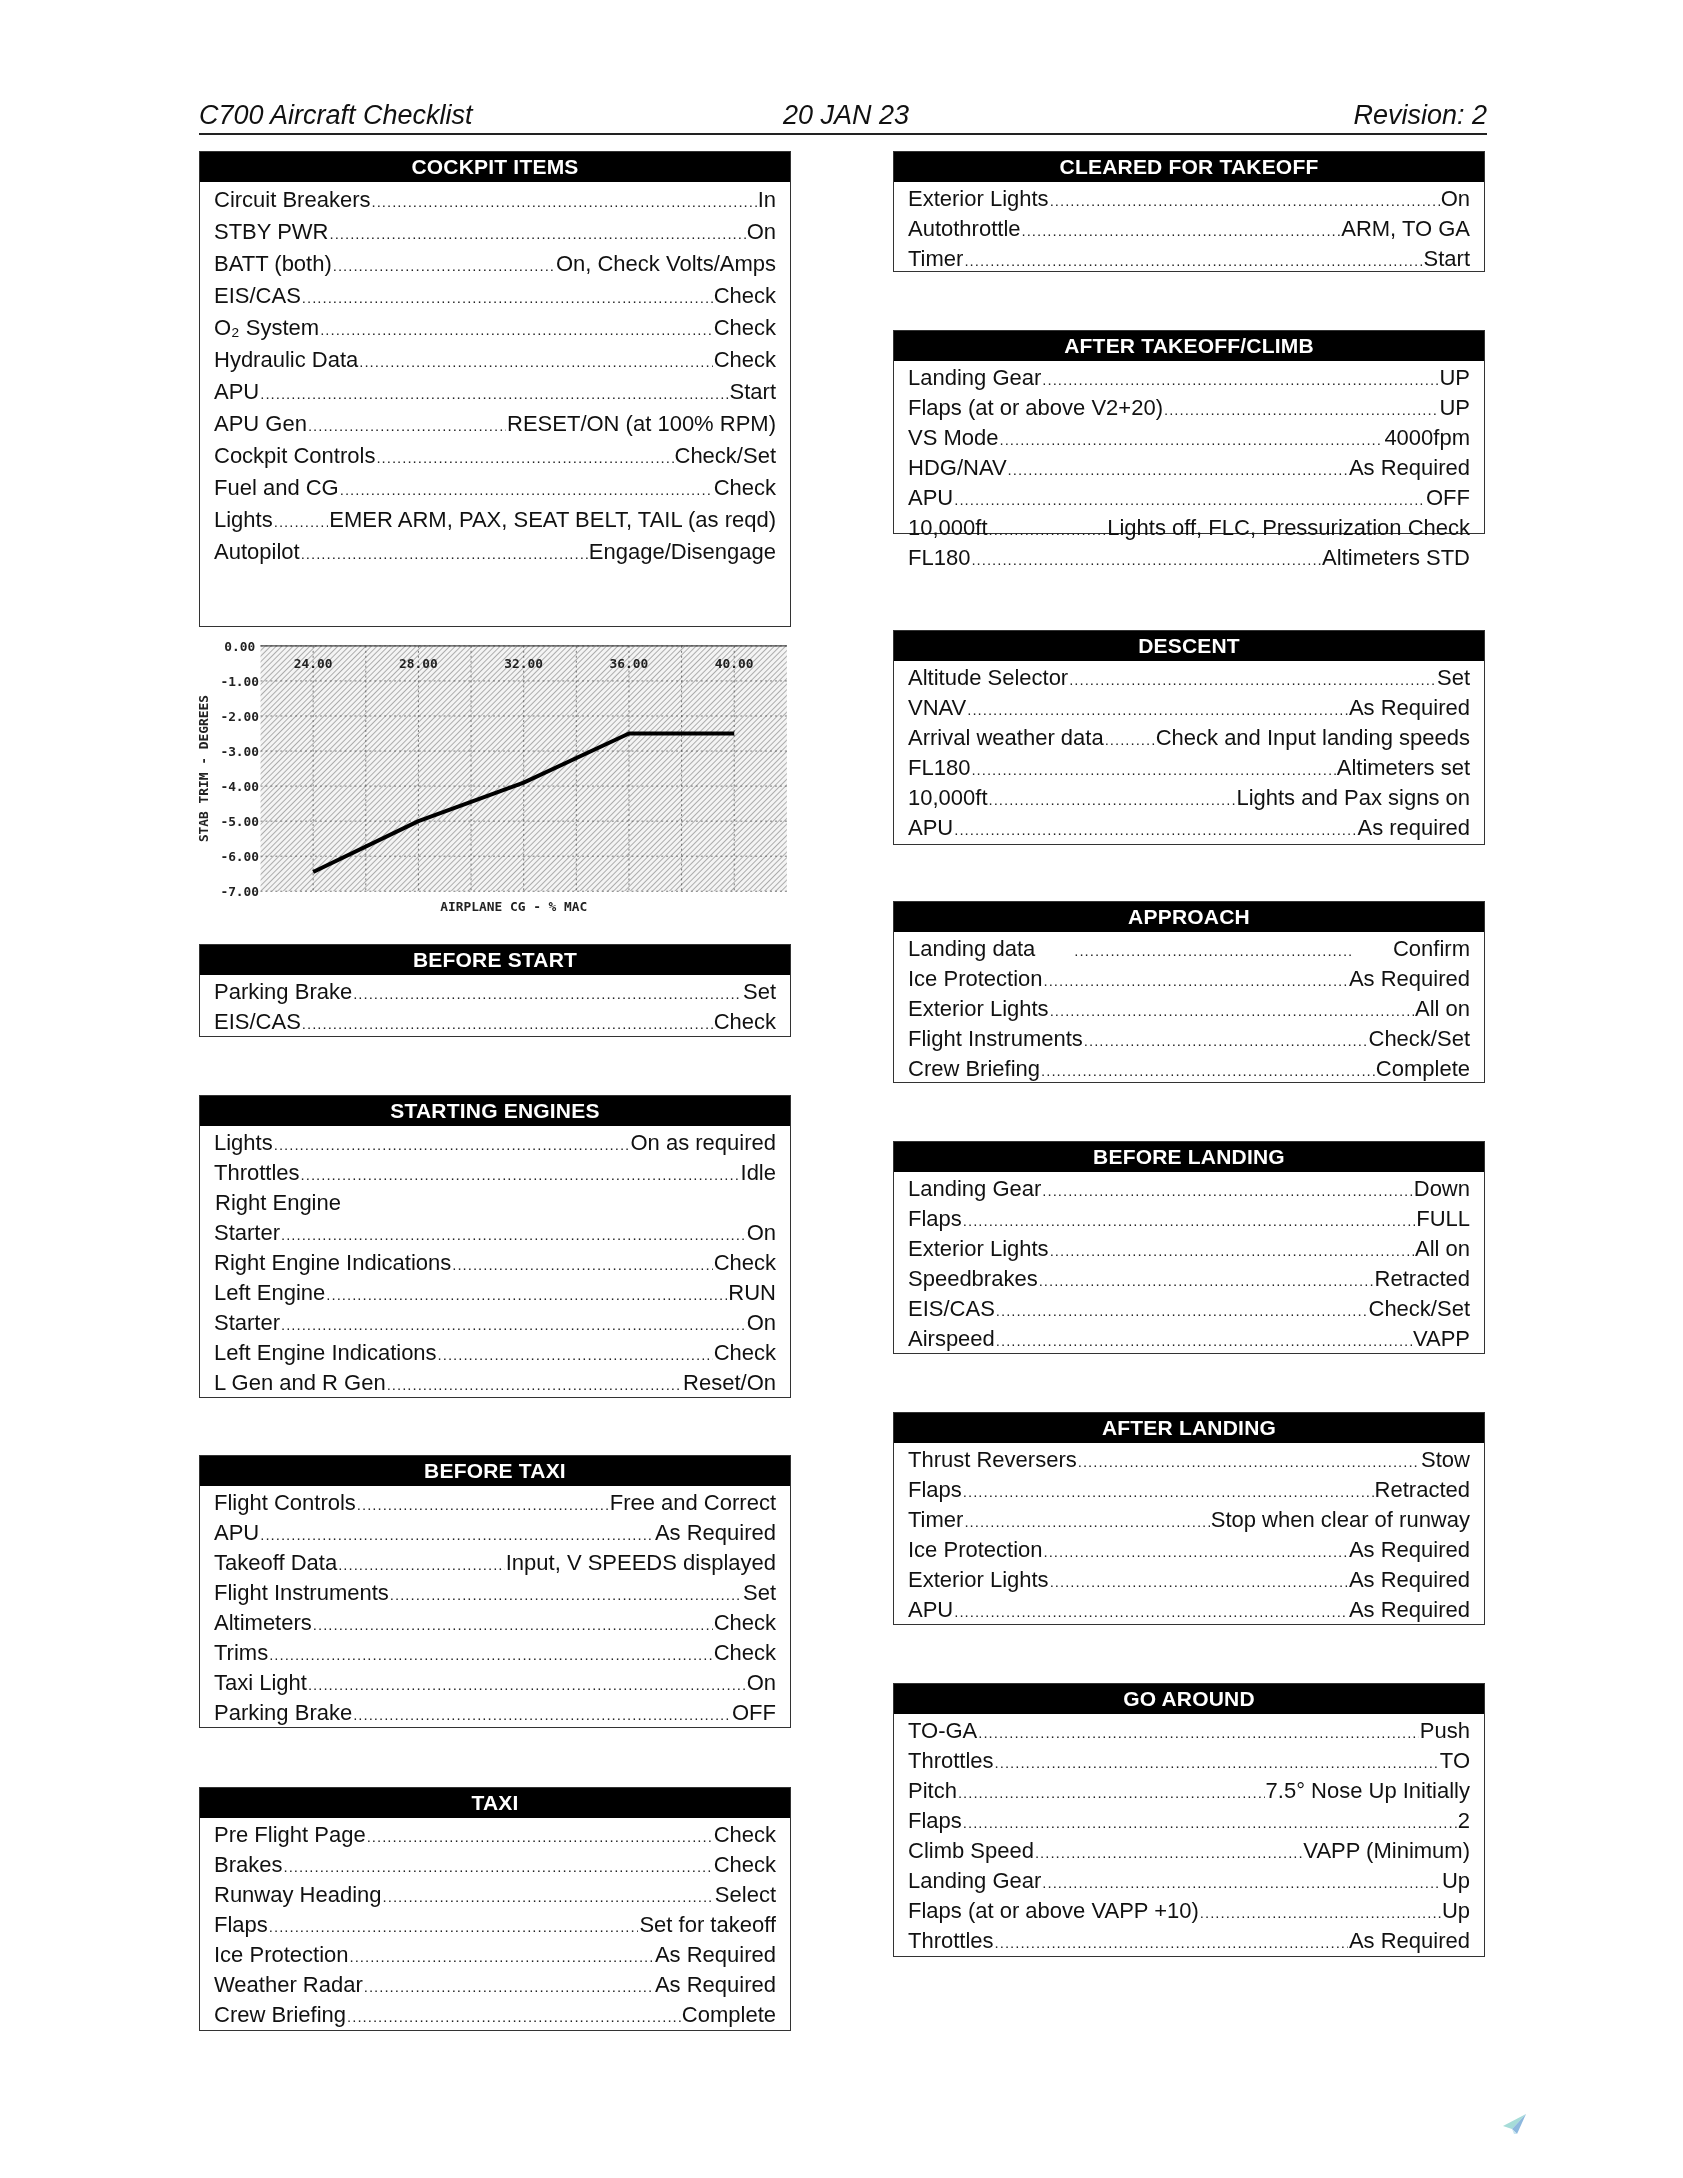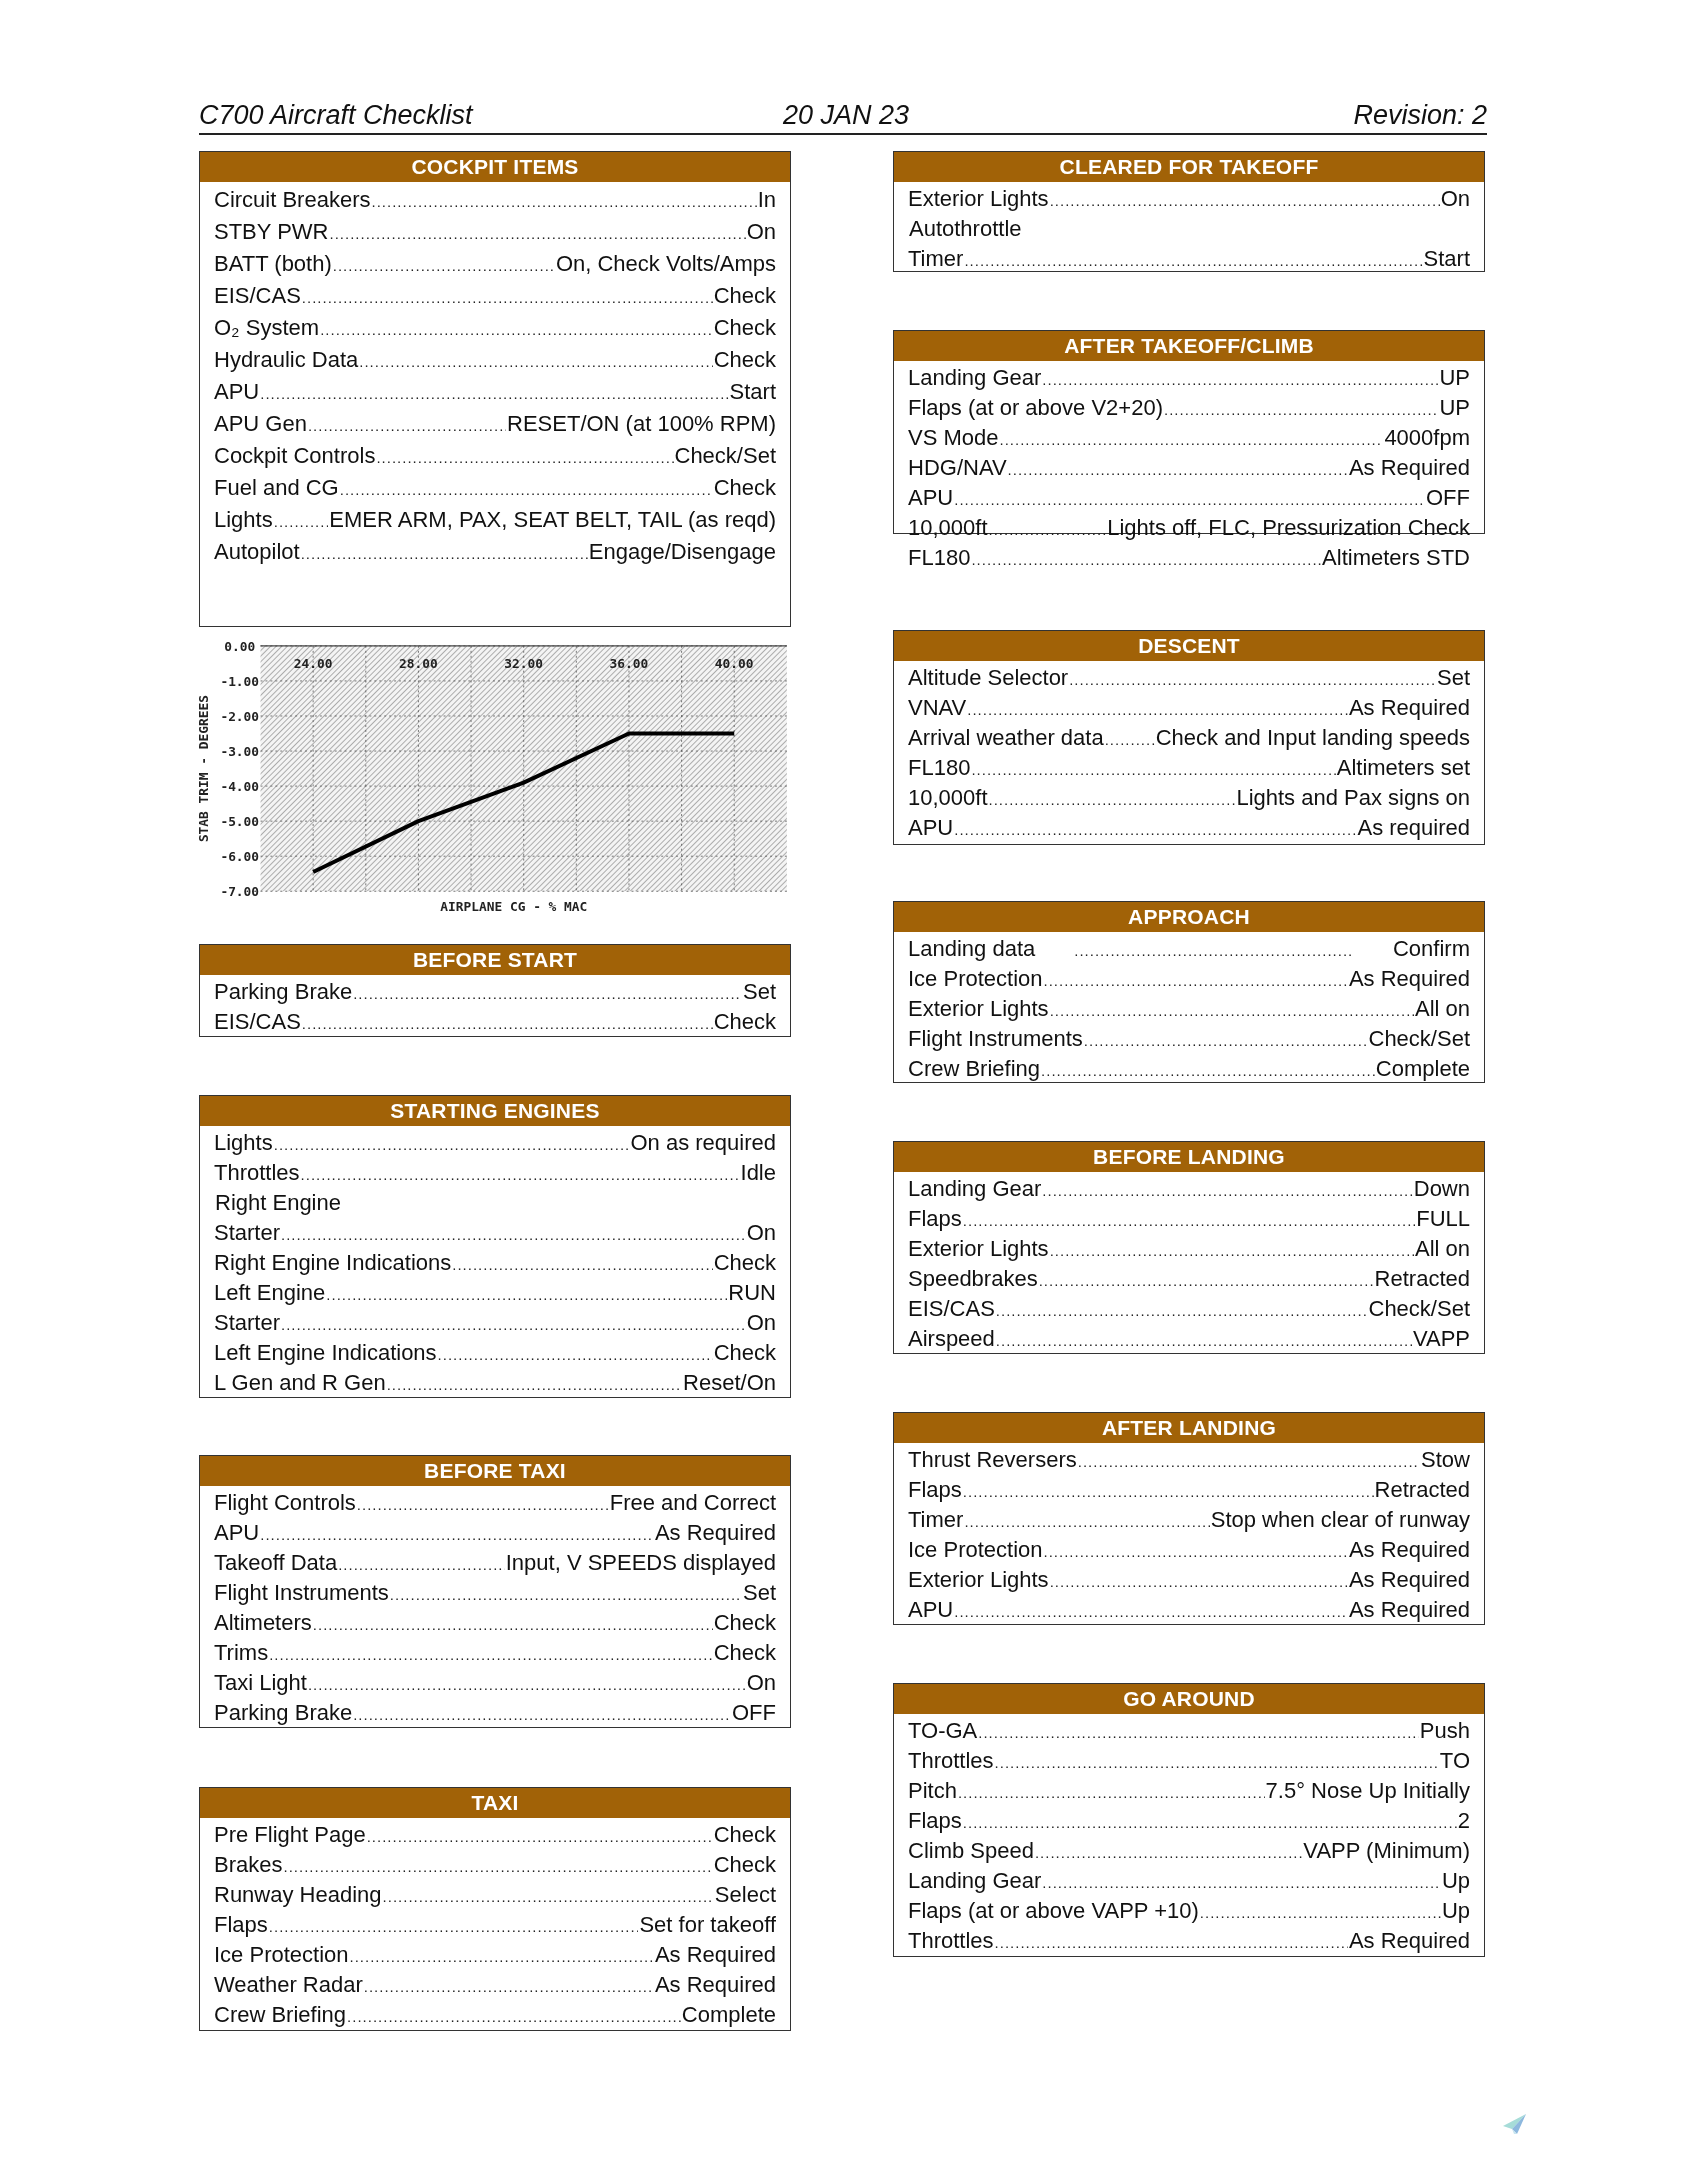--- a/index.html
+++ b/index.html
@@ -5,21 +5,21 @@
   html, body { margin: 0; padding: 0; background: #ffffff; }
   body { width: 1683px; height: 2178px; position: relative; overflow: hidden;
          font-family: "Liberation Sans", "DejaVu Sans", sans-serif; color: #111; }
   .page-header { position: absolute; left: 199px; top: 97px; width: 1288px; height: 36px;
                  border-bottom: 2px solid #222; font-style: italic; font-size: 27px; }
   .page-header span { position: absolute; bottom: 2px; }
   .ph-title { left: 0; }
   .ph-date { left: 584px; }
   .ph-rev { right: 0; }
   .box { position: absolute; width: 592px; border: 1.5px solid #333; background: #fff; box-sizing: border-box; }
-  .box-header { background: #a16207; color: #fff; font-weight: bold; text-align: center;
+  .box-header { background: #000000; color: #fff; font-weight: bold; text-align: center;
                 font-size: 21px; height: 30px; line-height: 30px; letter-spacing: 0.2px; }
   .rows { padding: 2px 14px 2px 14px; }
   .row { display: flex; align-items: baseline; font-size: 22px; white-space: nowrap; overflow: hidden; }
   .row .label { flex: 0 0 auto; }
   .row .dots { flex: 1 1 auto; overflow: hidden; margin: 0 1px; color: #222; letter-spacing: 1px; font-size: 15px; }
   .row .dots::before { content: "........................................................................................................................................................................................................"; }
   .row .value { flex: 0 0 auto; }
   .col-left { left: 199px; }
   .col-right { left: 893px; }
   .chart { position: absolute; left: 196px; top: 636px; width: 598px; height: 279px; }
@@ -302,21 +302,21 @@
 </div>
 
 <div class="box col-right" style="top:151px; height:121px;">
   <div class="box-header">CLEARED FOR TAKEOFF</div>
   <div class="rows">
       <div class="row" style="height: 30px; line-height: 30px;">
         <span class="label">Exterior Lights</span>
         <span class="dots"></span>
         <span class="value">On</span>
       </div>
-      <div class="row" style="height: 30px; line-height: 30px; flex-direction: column;">
+      <div class="row" style="height: 30px; line-height: 30px;">
         <span class="label">Autothrottle</span>
         <span class="dots"></span>
         <span class="value">ARM, TO GA</span>
       </div>
       <div class="row" style="height: 30px; line-height: 30px;">
         <span class="label">Timer</span>
         <span class="dots"></span>
         <span class="value">Start</span>
       </div>
     </div>

